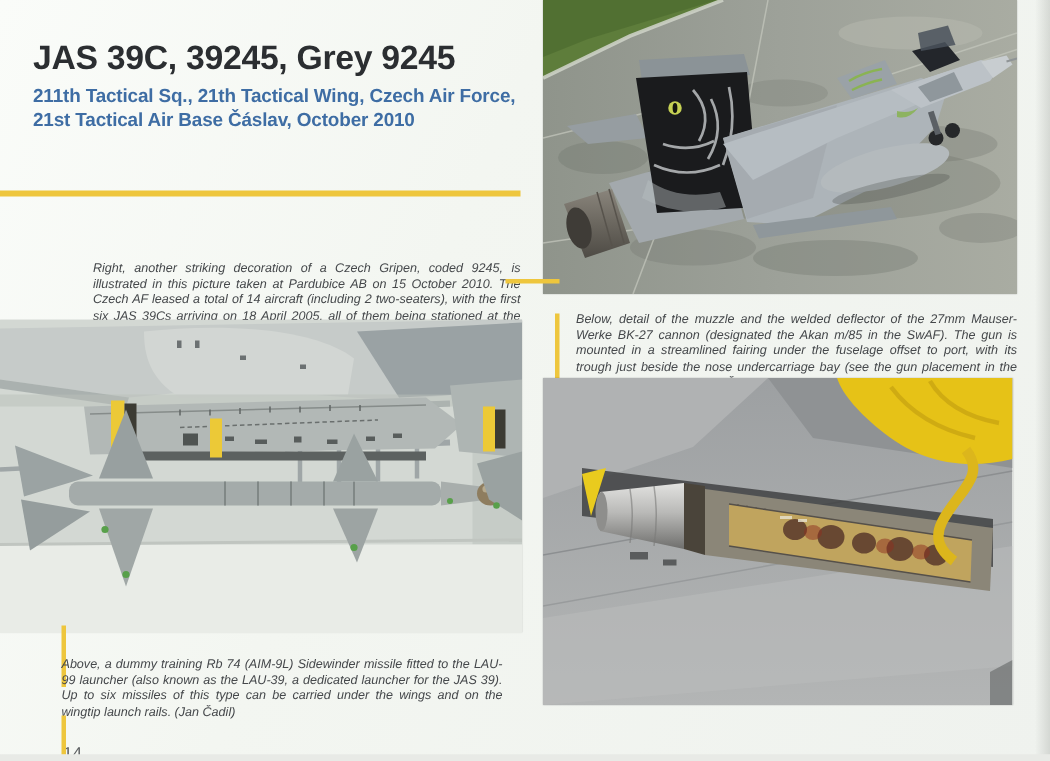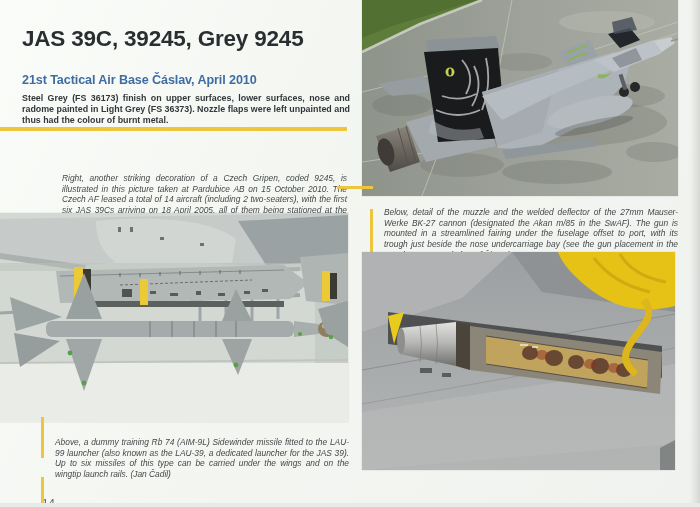--- a/index.html
+++ b/index.html
@@ -19,39 +19,38 @@
   .yellow{background:#eec63d;position:absolute;}
   .rule-main{left:0;top:127px;width:347px;height:4px;}
   .dash-mid{left:337px;top:186px;width:36px;height:3px;}
   .vbar-cap-right{left:370px;top:209px;width:3px;height:57px;}
   .vbar-cap-bottom{left:41px;top:417px;width:3px;height:41px;}
   .vbar-pagenum{left:41px;top:477px;width:3px;height:30px;}
   .caption{position:absolute;margin:0;font-style:italic;color:#45484b;
     font-size:8.4px;line-height:1.27;text-align:justify;}
   .cap-top-left{left:62px;top:137px;width:285px;margin-top:36px;}
   .cap-right{left:384px;top:207px;width:294px;}
-  .cap-bottom-left{left:55px;top:437px;width:294px;}
+  .cap-bottom-left{left:41px;top:437px;width:294px;}
   .photo{position:absolute;display:block;box-shadow:0 0 1px rgba(0,0,0,.25);}
   .photo-top{left:362px;top:0;}
   .photo-missile{left:0;top:213px;}
   .photo-gun{left:362px;top:252px;}
   .page-number{position:absolute;left:26px;top:481px;margin:16px;
     font-size:11.5px;color:#5d6062;}
 </style>
 </head>
 <body>
 
 <div class="page">
 
   <h1 class="page-title">JAS 39C, 39245, Grey 9245</h1>
 
-  <h2 class="page-subtitle"><br>
-    <span>21st Tactical Air Base Čáslav, April 2010</span></h2>
-
-  <p class="intro">Steel Grey (FS 36173) finish on upper surfaces, lower surfaces, nose and radome painted in Light Grey (FS 36373). Nozzle flaps were left unpainted and thus had the colour of burnt metal.</p>
+  <h2 class="page-subtitle"><span>211th Tactical Sq., 21th Tactical Wing, Czech Air Force,</span><br>
+    <span>21st Tactical Air Base Čáslav, October 2010</span></h2>
+
 
   <div class="yellow rule-main"></div>
 
   <p class="caption cap-top-left">Right, another striking decoration of a Czech Gripen, coded 9245, is illustrated in this picture taken at Pardubice AB on 15 October 2010. The Czech AF leased a total of 14 aircraft (including 2 two-seaters), with the first six JAS 39Cs arriving on 18 April 2005, all of them being stationed at the 21st Tactical Air Base (City of Zvolen) at Čáslav. In 2010 the unit was awarded full membership of the NATO Tiger Association and was presented with the Silver Tiger Trophy. (Jan Čadil)</p>
 
   <svg class="photo photo-top" width="316" height="196" viewBox="0 0 316 196" role="img">
     <defs>
       <linearGradient id="tarmac" x1="0" y1="0" x2="1" y2="0">
         <stop offset="0" stop-color="#8f948b"></stop>
           <stop offset="0.5" stop-color="#9da199"></stop>

